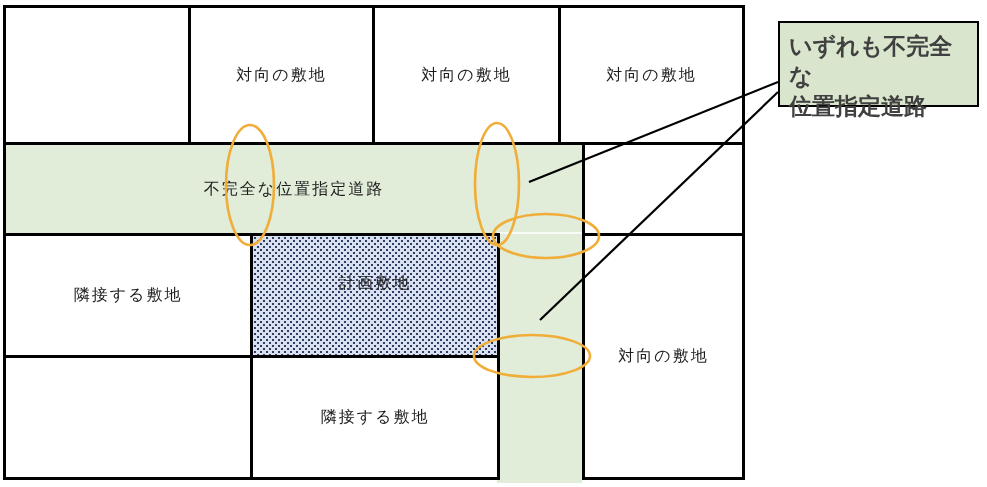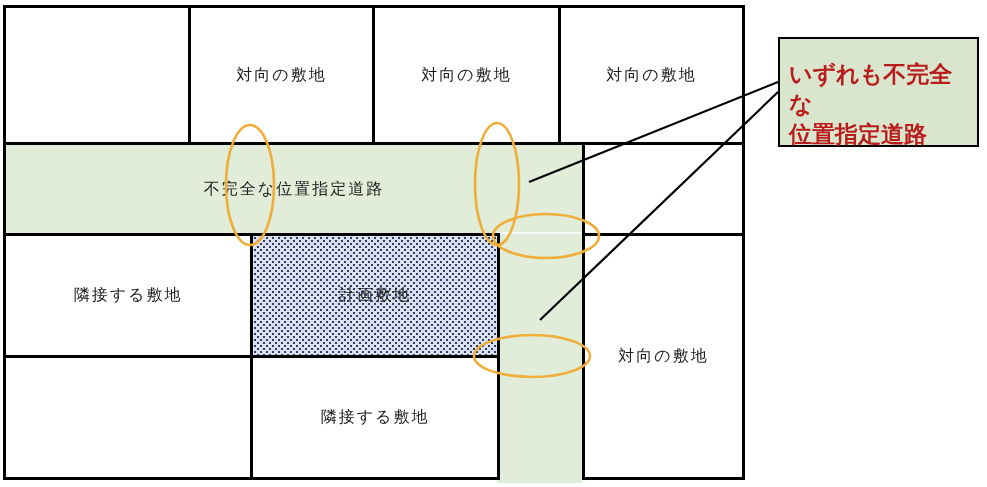--- a/index.html
+++ b/index.html
@@ -39,27 +39,26 @@
     display:flex;align-items:center;justify-content:center;
     font-size:16px;letter-spacing:2px;
     white-space:nowrap;
   }
   
   .callout{
     position:absolute;
     left:778px;top:21px;width:179px;height:66px;
     background:var(--callout-bg);
     border:2.5px solid #000;
-    padding:20px 9px;
+    padding:8px 9px;
     font-family:"Liberation Sans","DejaVu Sans",sans-serif;
     font-weight:bold;
     font-size:23px;line-height:30px;
     white-space:pre-line;
-    color:#b91c1c;
-    margin-top:16px;
+    color:#404040;
   }
   
   svg.overlay{
     position:absolute;left:0;top:0;
     pointer-events:none;
   }
   svg.overlay ellipse{
     fill:none;
     stroke:var(--highlight);
     stroke-width:2.6;
@@ -92,21 +91,21 @@
   <div class="seg" style="left:558px;top:5px;width:3px;height:140px"></div>
   <div class="seg" style="left:582px;top:142px;width:3px;height:338px"></div>
   <div class="seg" style="left:250px;top:233px;width:3px;height:247px"></div>
   <div class="seg" style="left:497px;top:233px;width:3px;height:247px"></div>
 
   <div class="lbl" style="left:191px;top:8px;width:181px;height:134px">対向の敷地</div>
   <div class="lbl" style="left:375px;top:8px;width:183px;height:134px">対向の敷地</div>
   <div class="lbl" style="left:561px;top:8px;width:181px;height:134px">対向の敷地</div>
   <div class="lbl" style="left:6px;top:145px;width:576px;height:88px">不完全な位置指定道路</div>
   <div class="lbl" style="left:6px;top:236px;width:244px;height:119px">隣接する敷地</div>
-  <div class="lbl" style="left:253px;top:236px;width:244px;height:119px">計画敷地</div>
+  <div class="lbl" style="left:253px;top:224px;width:244px;height:119px">計画敷地</div>
   <div class="lbl" style="left:253px;top:358px;width:244px;height:119px">隣接する敷地</div>
   <div class="lbl" style="left:585px;top:236px;width:157px;height:241px">対向の敷地</div>
 
   <div class="callout">いずれも不完全な
 位置指定道路</div>
 
   <svg class="overlay" width="987" height="487" viewBox="0 0 987 487">
     <line x1="778" y1="82" x2="529" y2="182"></line>
     <line x1="778" y1="92" x2="540" y2="320"></line>
     <ellipse cx="250" cy="185" rx="24" ry="60"></ellipse>

